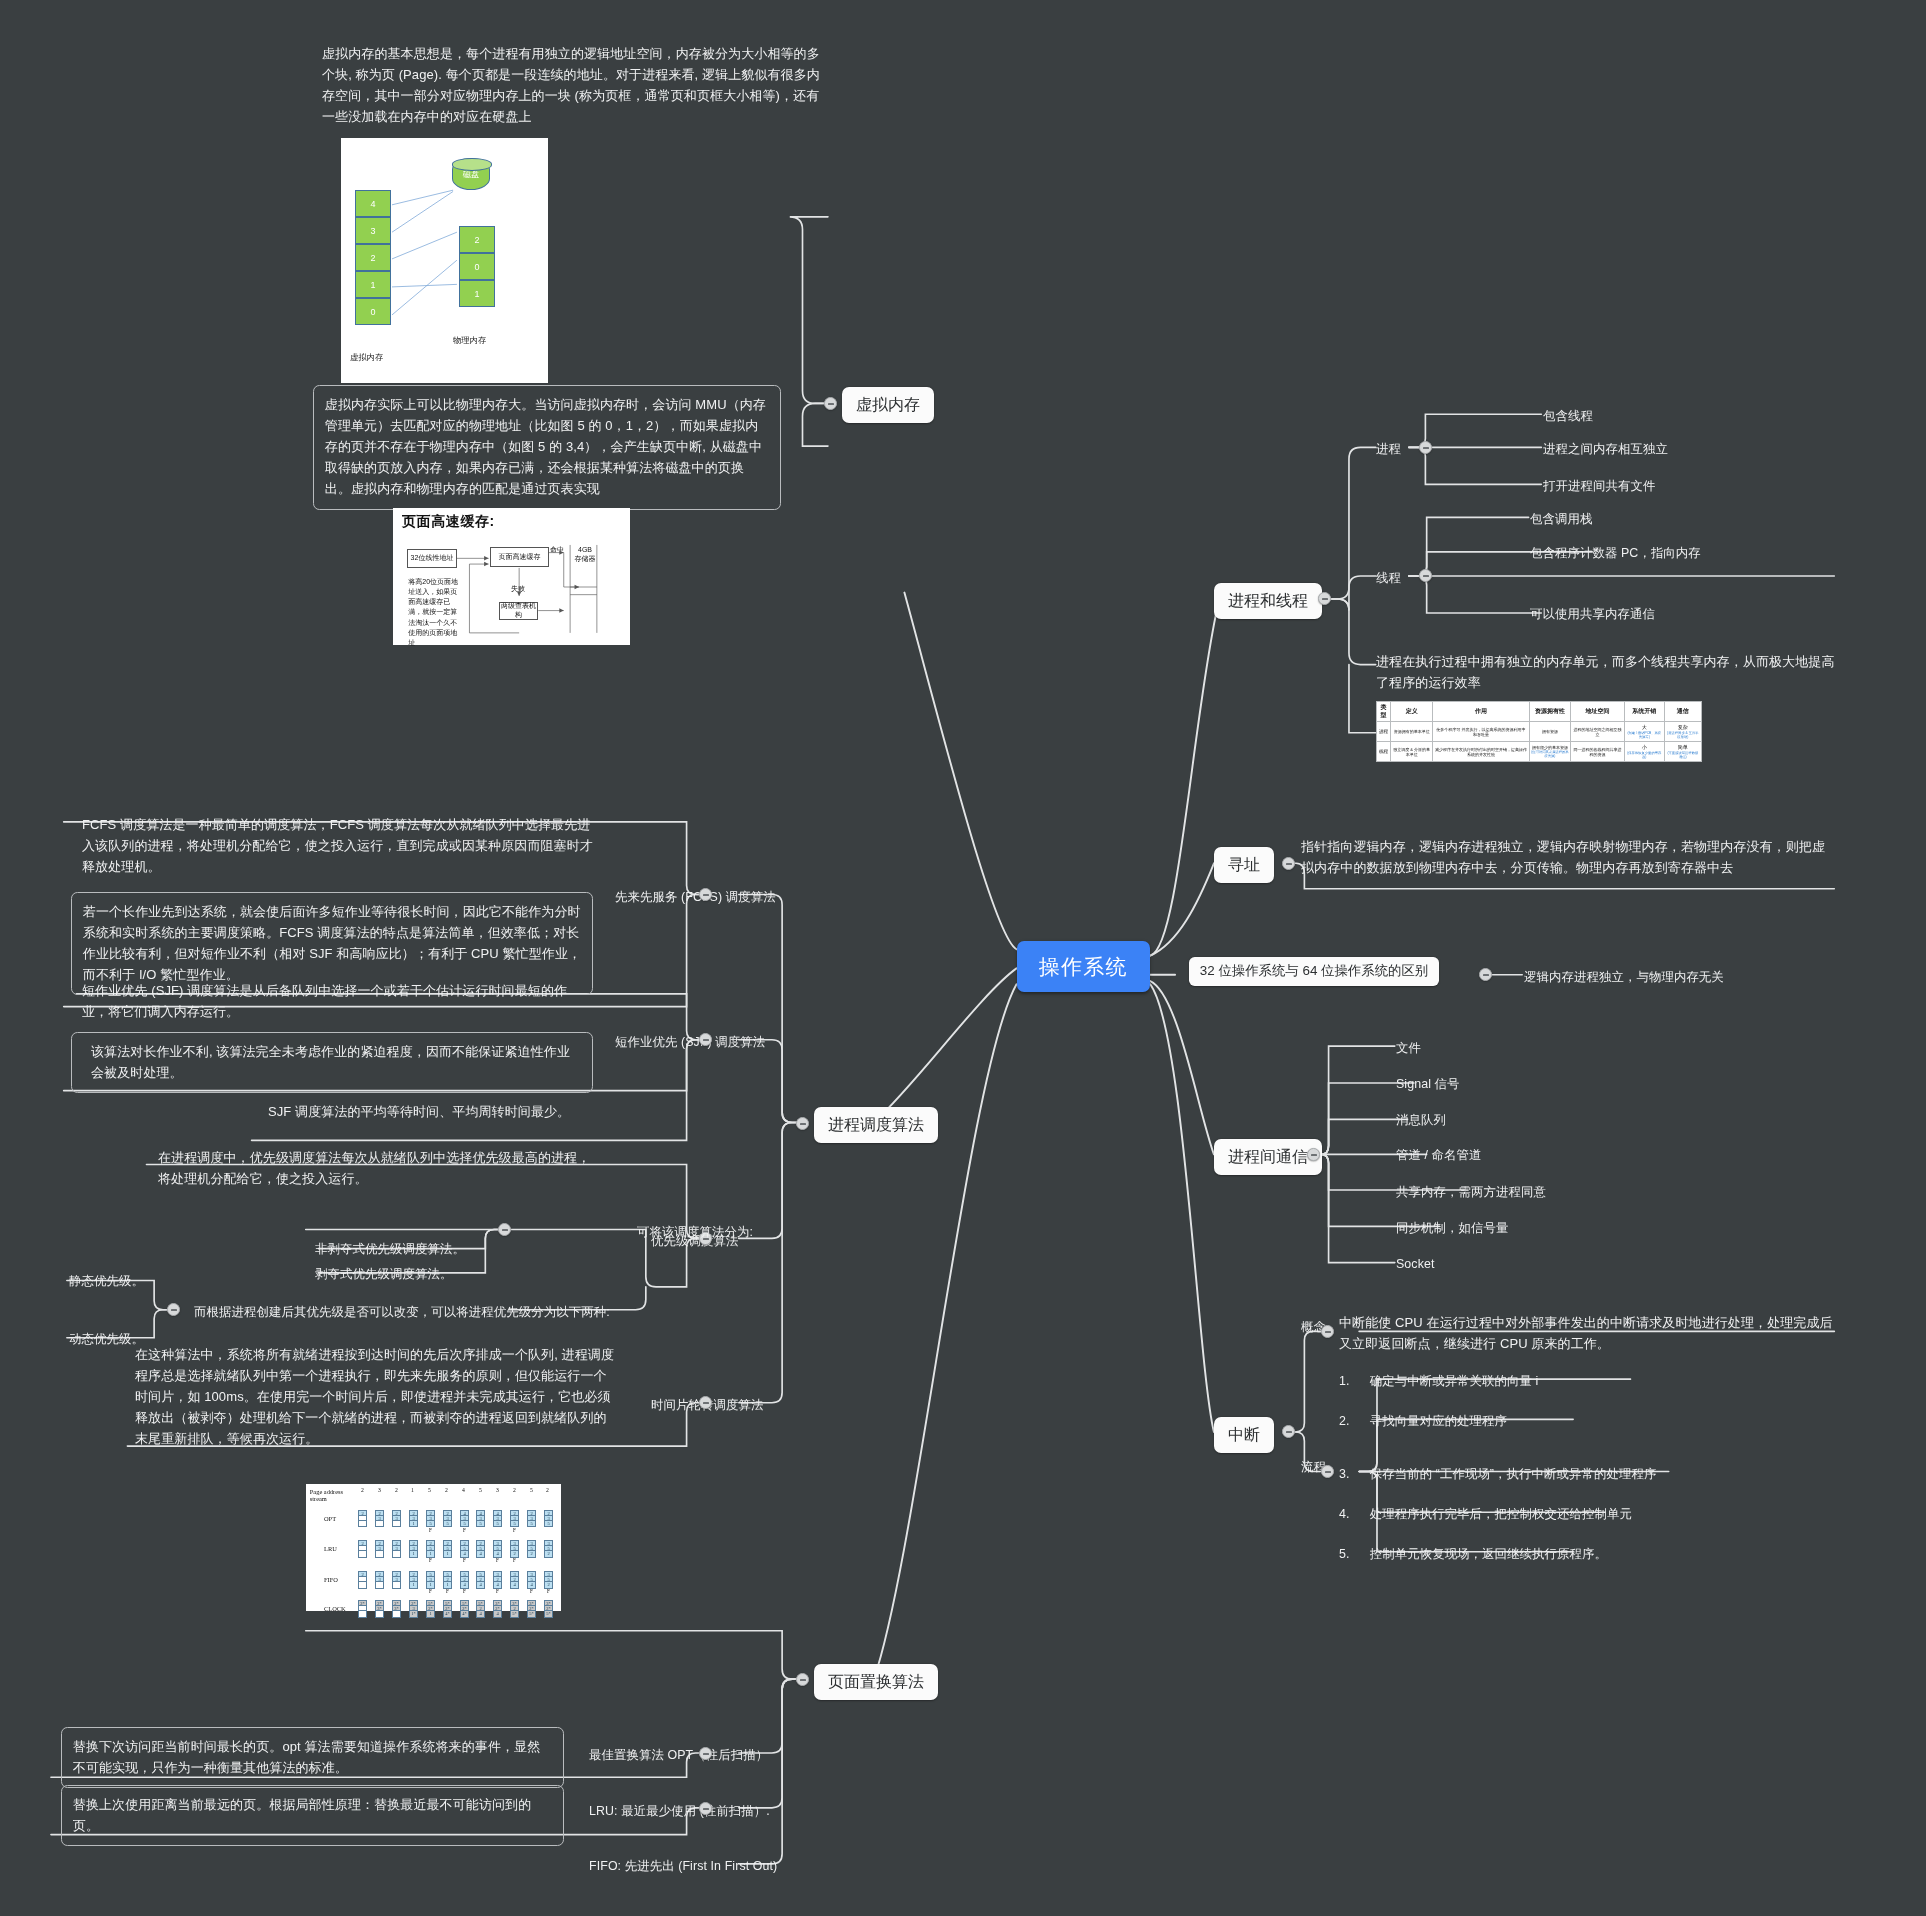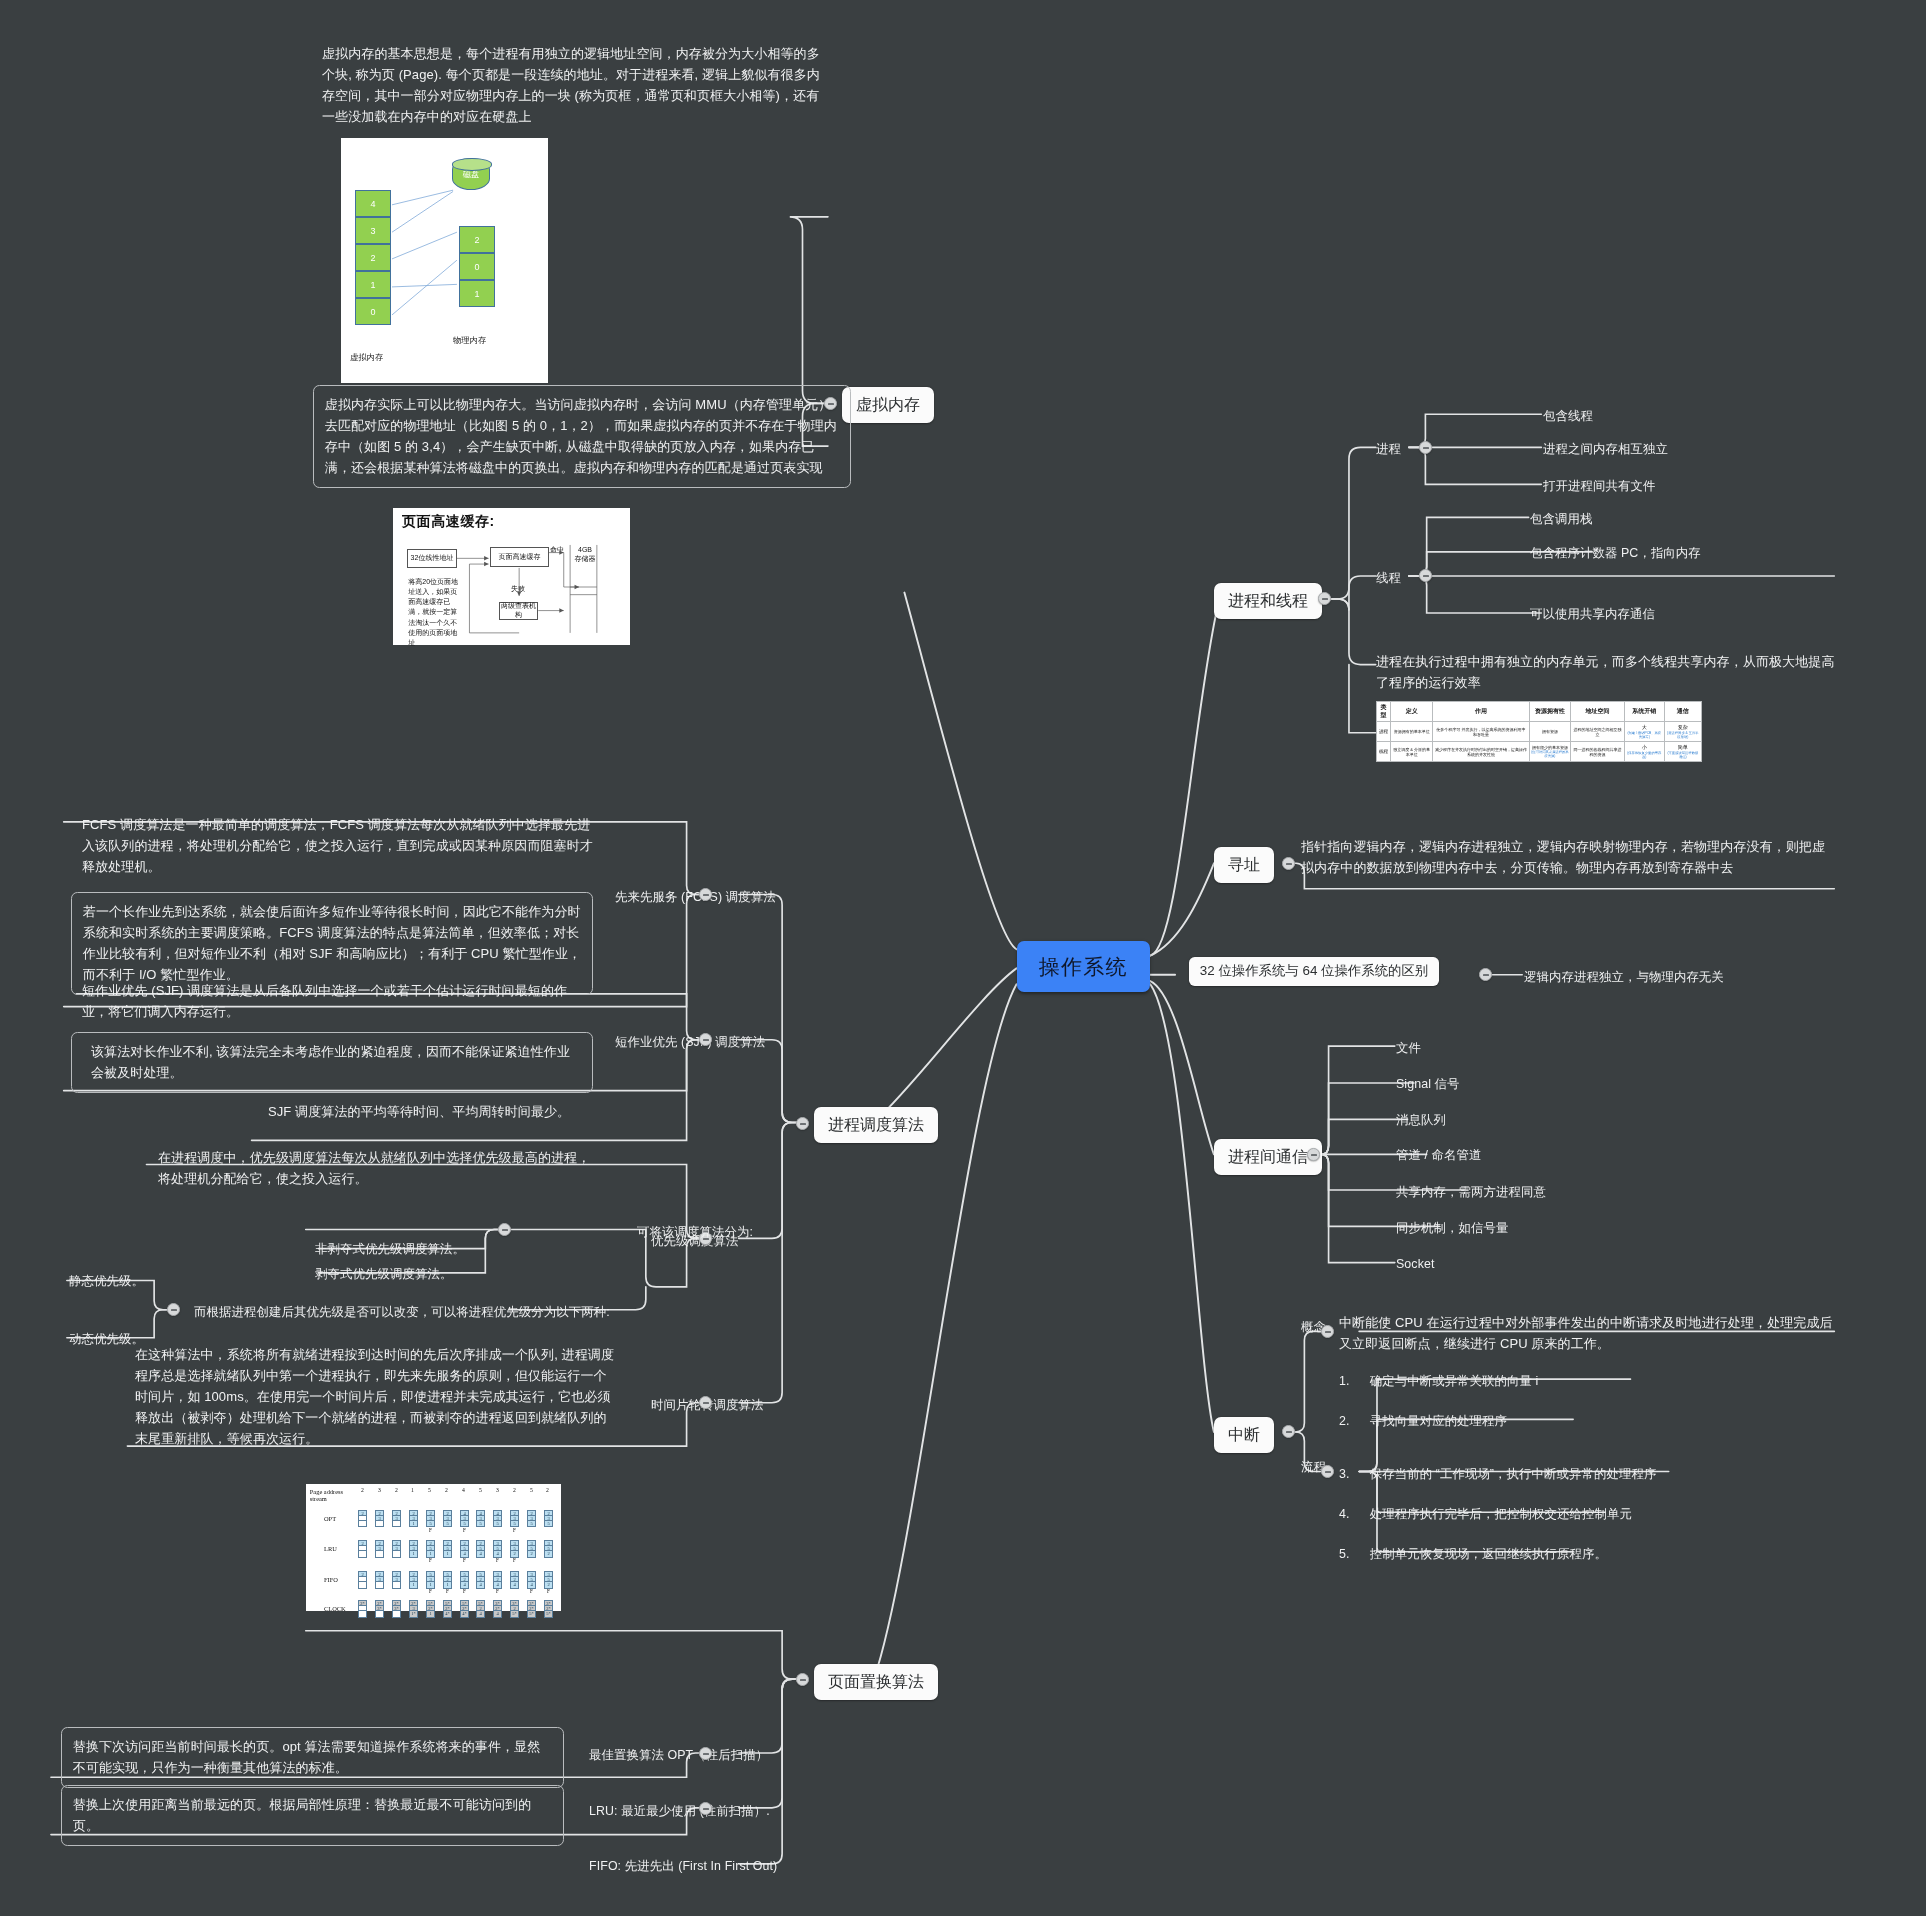--- a/index.html
+++ b/index.html
@@ -38,21 +38,21 @@
     font-size: 16px;
     line-height: 1.2;
     box-shadow: 0 0.6px 1.9px rgba(0,0,0,.35);
     white-space: nowrap;
   }
   .pill.small { font-size: 13.4px; padding: 6.4px 10.8px; border-radius: 5.7px; }
 
   
   .root {
     background: #3b82f6;
-    color: #0f172a;
+    color: #ffffff;
     border-radius: 7px;
     padding: 11.5px 21.7px;
     font-size: 21px;
     letter-spacing: 1.3px;
     box-shadow: 0 1.3px 3.2px rgba(0,0,0,.4);
     white-space: nowrap;
   }
 
   
   .dot {
@@ -230,21 +230,21 @@
     <path class="thin" d="M1106 2838 L 1092 2838 Q 1078 2838 1078 2852 L 1078 2880 L 80 2880"></path>
   </svg>
 
   <div class="node root" style="left:1017px; top:941px;">操作系统</div>
 
   <div class="node pill" style="left:842px; top:387px;">虚拟内存</div>
   <div class="dot" style="left:824px; top:397px;"></div>
 
   <div class="node txt" style="left:322px; top:43px; width:503px;">虚拟内存的基本思想是，每个进程有用独立的逻辑地址空间，内存被分为大小相等的多个块, 称为页 (Page). 每个页都是一段连续的地址。对于进程来看, 逻辑上貌似有很多内存空间，其中一部分对应物理内存上的一块 (称为页框，通常页和页框大小相等)，还有一些没加载在内存中的对应在硬盘上</div>
 
-  <div class="node txt boxed" style="left:313px; top:385px; width:538px;">虚拟内存实际上可以比物理内存大。当访问虚拟内存时，会访问 MMU（内存管理单元）去匹配对应的物理地址（比如图 5 的 0，1，2），而如果虚拟内存的页并不存在于物理内存中（如图 5 的 3,4），会产生缺页中断, 从磁盘中取得缺的页放入内存，如果内存已满，还会根据某种算法将磁盘中的页换出。虚拟内存和物理内存的匹配是通过页表实现</div>
+  <div class="node txt boxed" style="left:313px; top:385px; width:468px;">虚拟内存实际上可以比物理内存大。当访问虚拟内存时，会访问 MMU（内存管理单元）去匹配对应的物理地址（比如图 5 的 0，1，2），而如果虚拟内存的页并不存在于物理内存中（如图 5 的 3,4），会产生缺页中断, 从磁盘中取得缺的页放入内存，如果内存已满，还会根据某种算法将磁盘中的页换出。虚拟内存和物理内存的匹配是通过页表实现</div>
 
   <div class="imgbox" id="fig-vm" style="left:341px; top:138px;">
     <div class="col" style="left:14px; top:52px;">
       <div class="vmcell">4</div>
       <div class="vmcell">3</div>
       <div class="vmcell">2</div>
       <div class="vmcell">1</div>
       <div class="vmcell">0</div>
     </div>
     <div class="col" style="left:118px; top:88px;">

